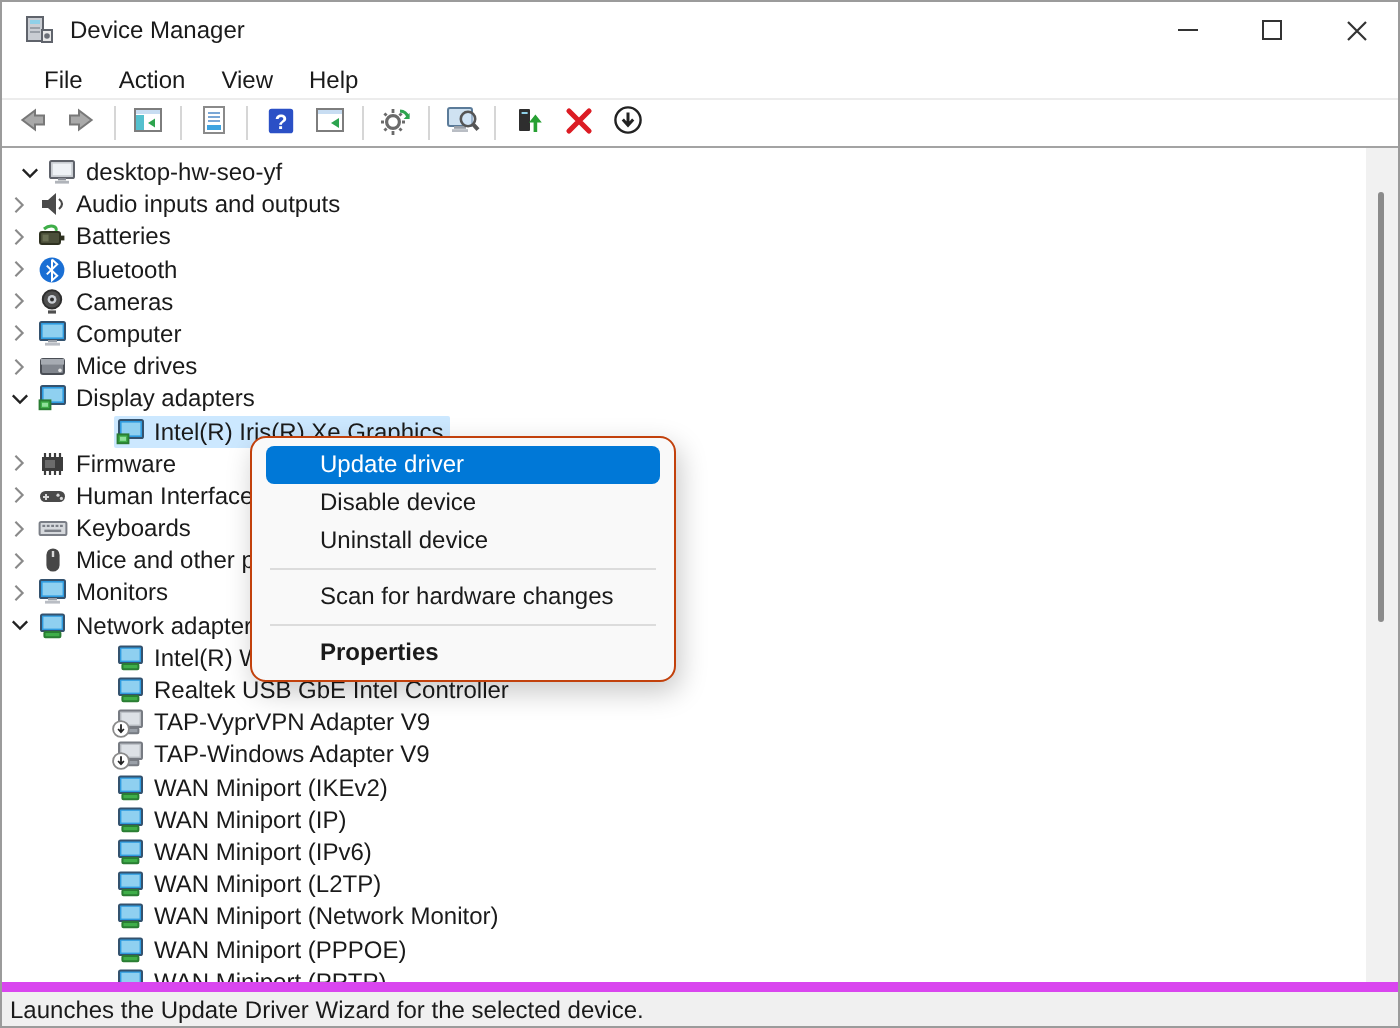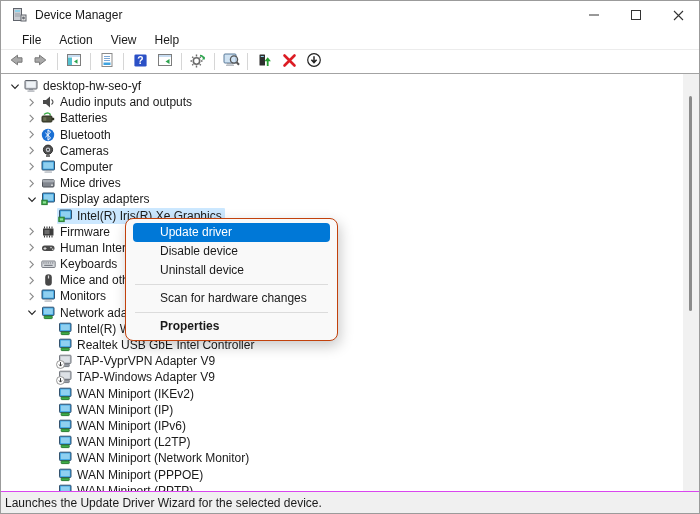--- a/index.html
+++ b/index.html
@@ -23,21 +23,21 @@
   .toolbar { height:25px; display:flex; align-items:center; padding-left:6px; gap:7px; background:#fff;
              border-top:1px solid #ececec; border-bottom:1px solid #a3a3a3; box-shadow:0 1px 0 #e9e9e9; }
   .tool-btn { width:18px; height:18px; display:flex; align-items:center; justify-content:center; }
   .tool-sep { width:1px; height:17px; background:#d6d6d6; }
 
   
   .main { position:absolute; top:73px; left:0; right:0; bottom:22px; background:#fff; overflow:hidden; }
   .tree { padding-top:4px; }
   .tree-row { display:flex; align-items:flex-start; height:16.2px; white-space:nowrap; }
   .chev-slot { width:17px; height:16px; flex:0 0 auto; display:flex; align-items:center; justify-content:center; }
-  .lvl-0 { padding-left:5px; } .lvl-1 { padding-left:22px; } .lvl-2 { padding-left:39px; }
+  .lvl-0 { padding-left:5px; } .lvl-1 { } .lvl-2 { padding-left:39px; }
   .node { display:flex; align-items:center; padding:1px 3px 1px 1px; border-radius:1px; }
   .node.selected { background:#cce8ff; }
   .tree-icon { width:15px; height:14px; margin-right:4px; position:relative; flex:0 0 auto; }
   .tree-icon svg { display:block; }
   .badge { position:absolute; left:-2px; bottom:-1px; width:9px; height:9px; }
   .tree-label { font-size:12px; }
 
   
   .scrollbar { position:absolute; top:0; right:0; bottom:0; width:16px; background:#f1f1f1; }
   .scroll-thumb { position:absolute; left:6px; top:22px; width:3px; height:215px; background:#8b8b8b; border-radius:2px; }
@@ -46,21 +46,21 @@
   .ctx-menu { position:absolute; left:124px; top:144px; width:213px; background:#f9f9f9;
               border:1px solid #c2410c; border-radius:8px; padding:4px 0;
               box-shadow:2px 5px 14px rgba(0,0,0,.22); }
   .ctx-item { height:19px; line-height:19px; padding-left:34px; color:#1a1a1a; }
   .ctx-item.bold { font-weight:bold; }
   .ctx-item.highlight { margin:0 7px; padding-left:27px; border-radius:4px; background:var(--accent,#0078d7); color:#fff; }
   .ctx-sep { height:1px; background:#dcdcdc; margin:4px 9px; }
 
   
   .statusbar { position:absolute; left:0; right:0; bottom:0; height:22px; background:#f0f0f0;
-               border-top:1px solid #d946ef; display:flex; align-items:center; padding-left:4px; }
+               border-top:5px solid #d946ef; display:flex; align-items:center; padding-left:4px; }
 </style>
 </head>
 <body>
 
 <div class="window">
 
   <div class="titlebar">
     <span class="app-icon">
       <svg width="16" height="16" viewBox="0 0 16 16">
         <rect x="2.5" y="1.5" width="8" height="12" fill="#c9cdd3" stroke="#5f636b"></rect>

